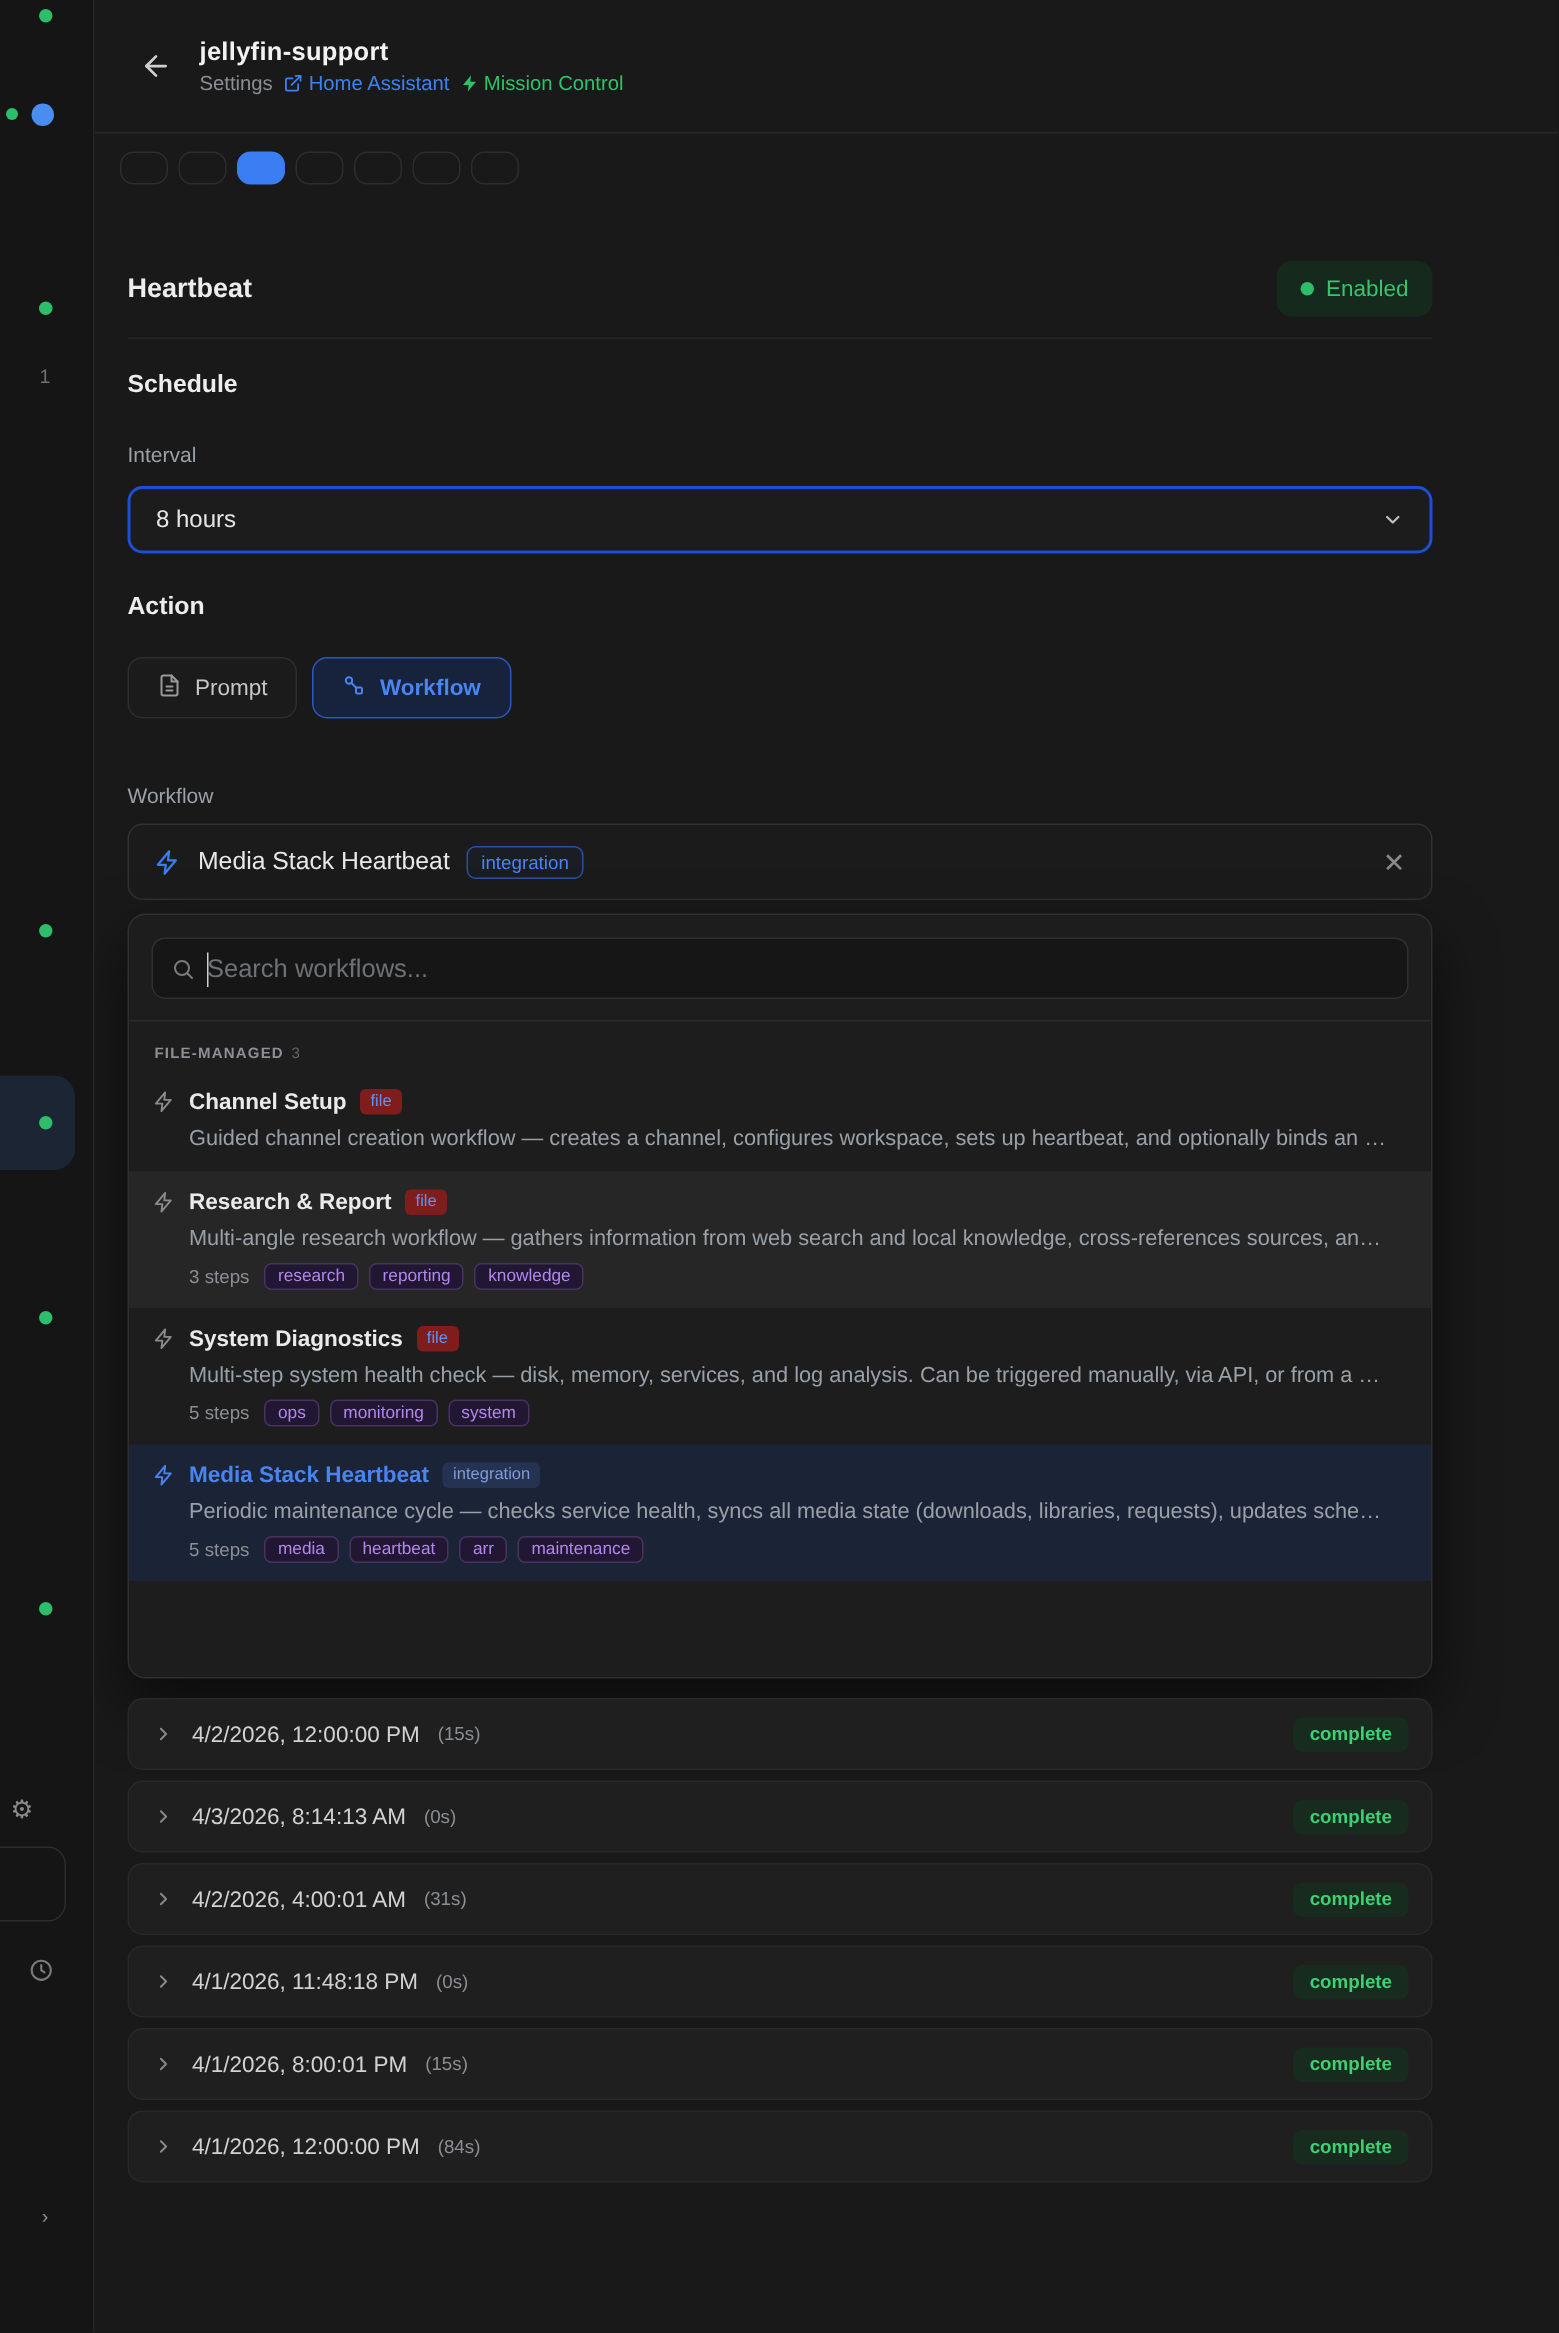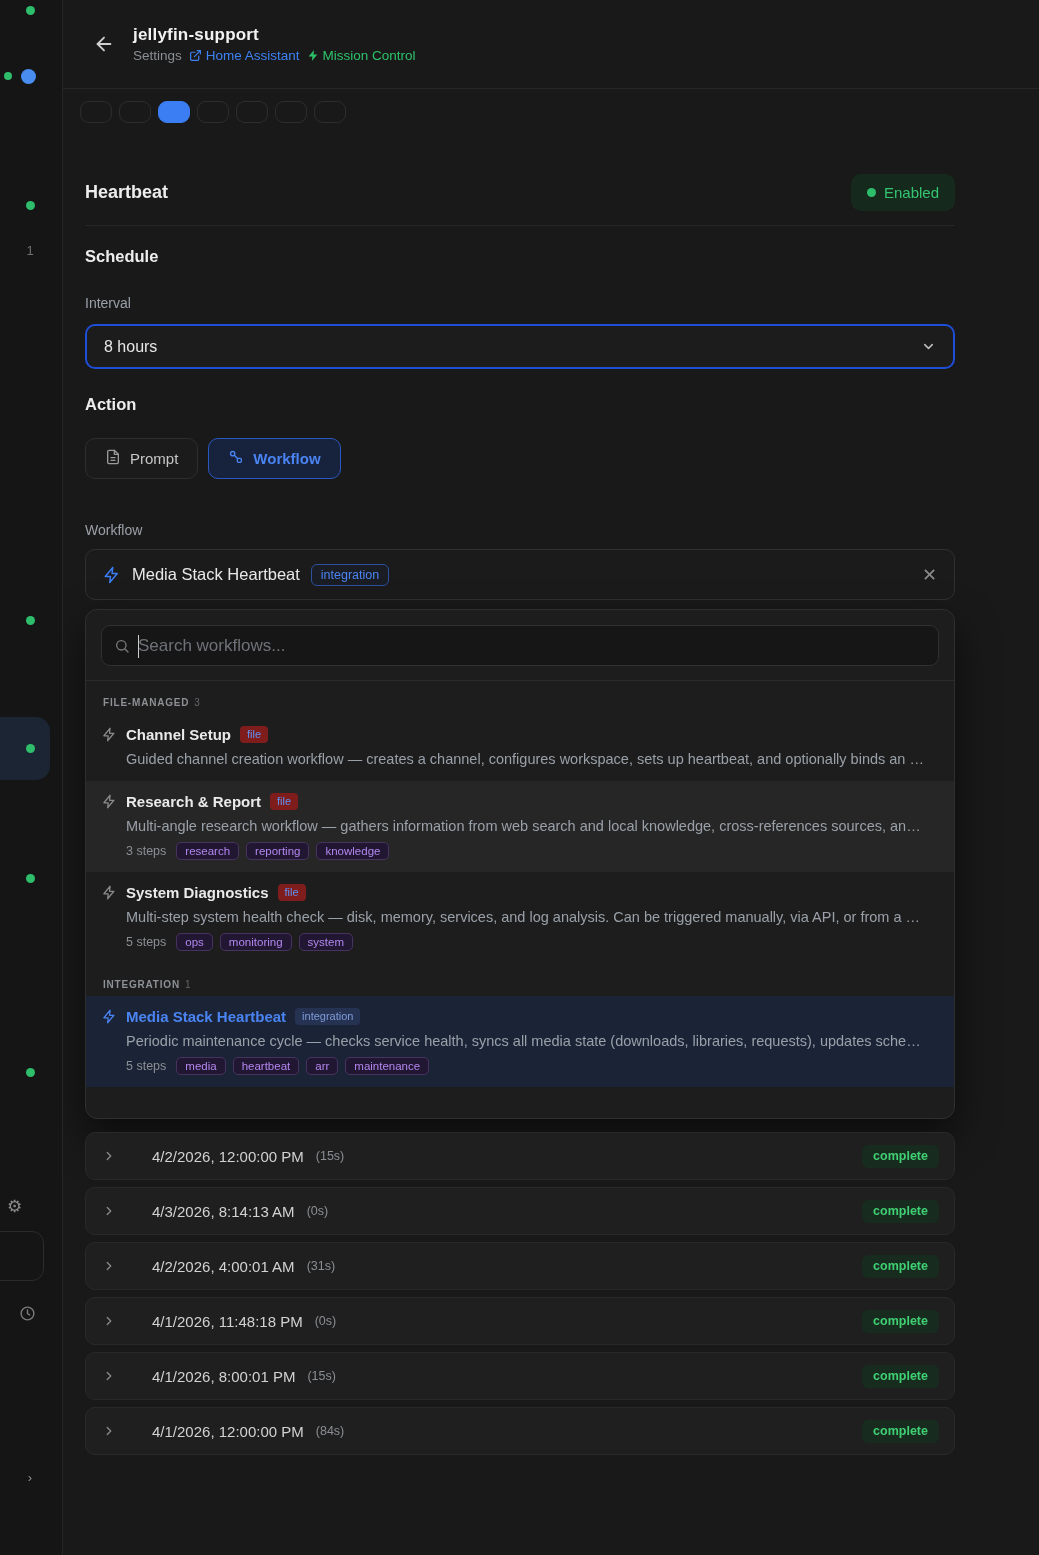--- a/index.html
+++ b/index.html
@@ -132,21 +132,21 @@
     font-size:11.5px; color:#b286ee; border:1px solid #47335f; background:#221733;
     border-radius:5px; padding:2px 8px; white-space:nowrap;
   }
   
   .history { margin-top:13px; display:flex; flex-direction:column; gap:7px; }
   .run-row {
     height:48px; background:#1f1f1f; border:1px solid #292929; border-radius:10px;
     display:flex; align-items:center; padding:0 15px 0 16px; gap:12px; cursor:pointer;
   }
   .run-chev { color:#8a8a8a; display:flex; }
-  .run-date { font-size:15px; color:#d2d2d2;margin-left:24px; }
+  .run-date { font-size:15px; color:#d2d2d2; }
   .run-dur { font-size:12.5px; color:#8b8f94; }
   .run-status {
     margin-left:auto; font-size:12.5px; font-weight:700; color:#3fd073; background:#182b1f;
     border-radius:6px; padding:4.5px 11px;
   }
 </style>
 </head>
 <body>
 
 <aside class="sidebar">
@@ -344,23 +344,20 @@
 
                     <span class="tag">ops</span>
                     <span class="tag">monitoring</span>
                     <span class="tag">system</span>
                   </span>
                   </div>
                 </div>
             </div>
           </div>
           <div class="wf-group">
-            <div class="group-label">
-              <span>INTEGRATION</span><span class="count">1</span>
-            </div>
             <div>
 
             <div class="wf-item state-selected">
                   <div class="wf-title-row">
                     <span class="wf-zap">
                       <svg width="15" height="15" viewBox="0 0 24 24" fill="none" stroke="currentColor" stroke-width="2" stroke-linejoin="round">
                         <path d="M13 2L3 14h7l-1 8 10-12h-7l1-8z"></path>
                       </svg>
                     </span>
                     <span class="wf-name">Media Stack Heartbeat</span>

